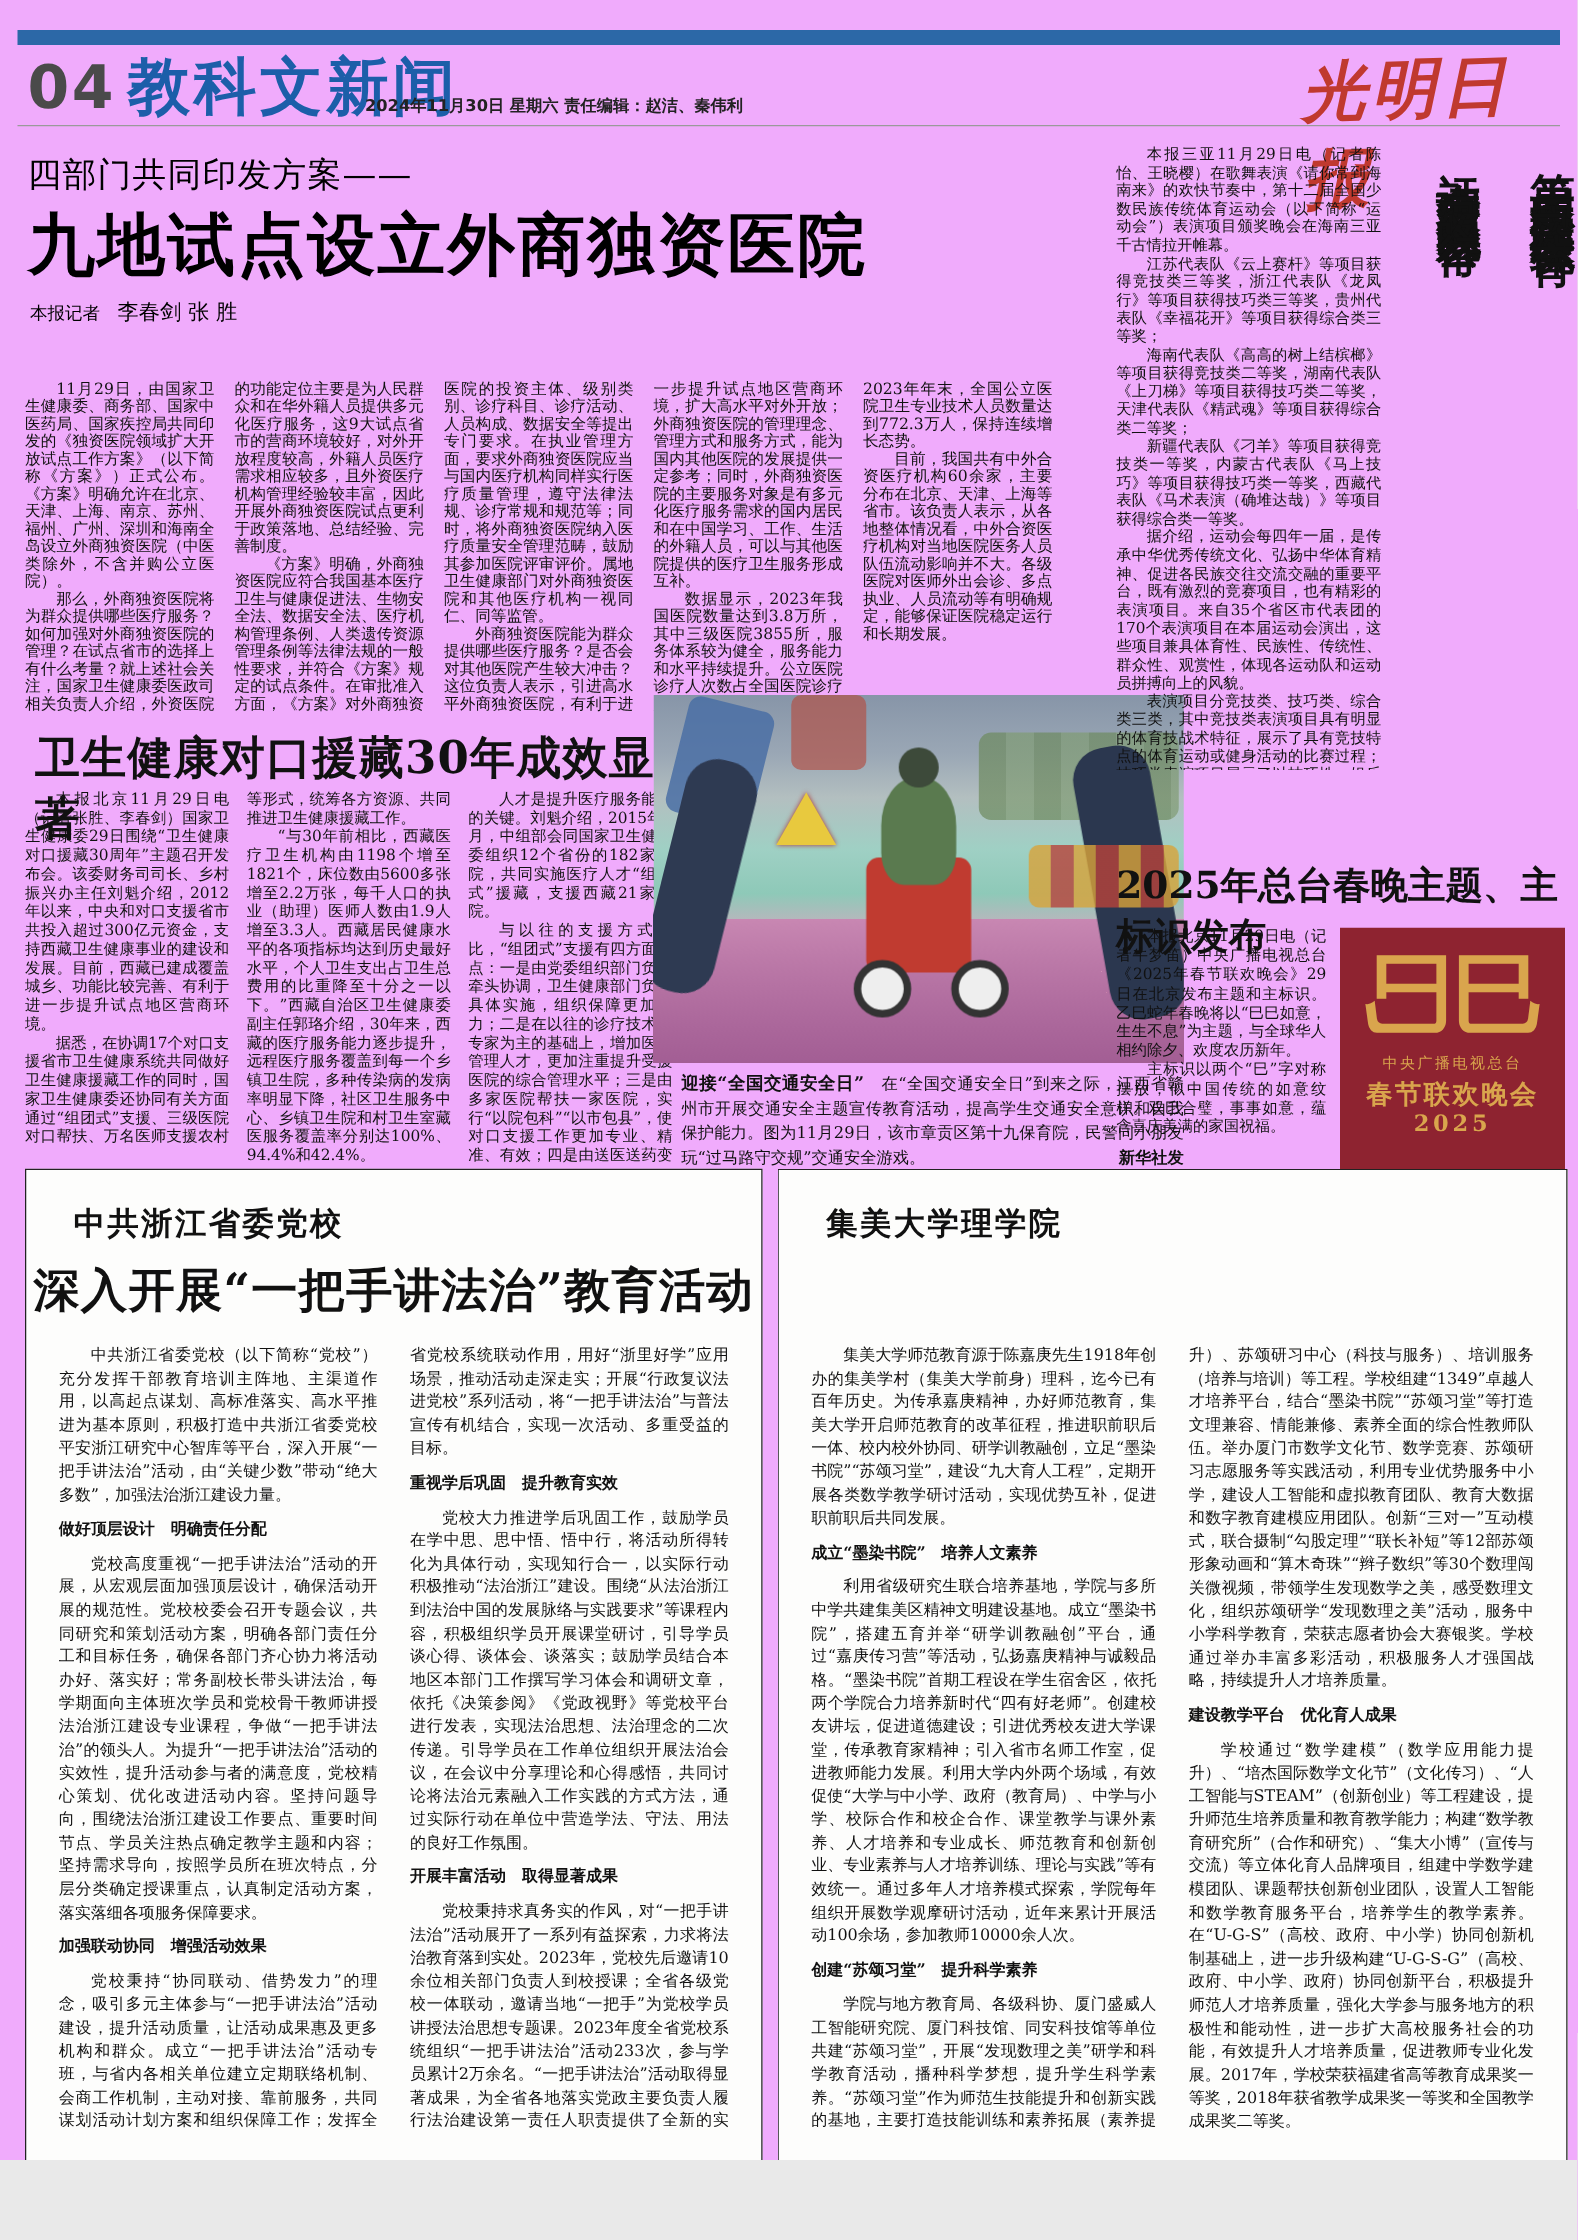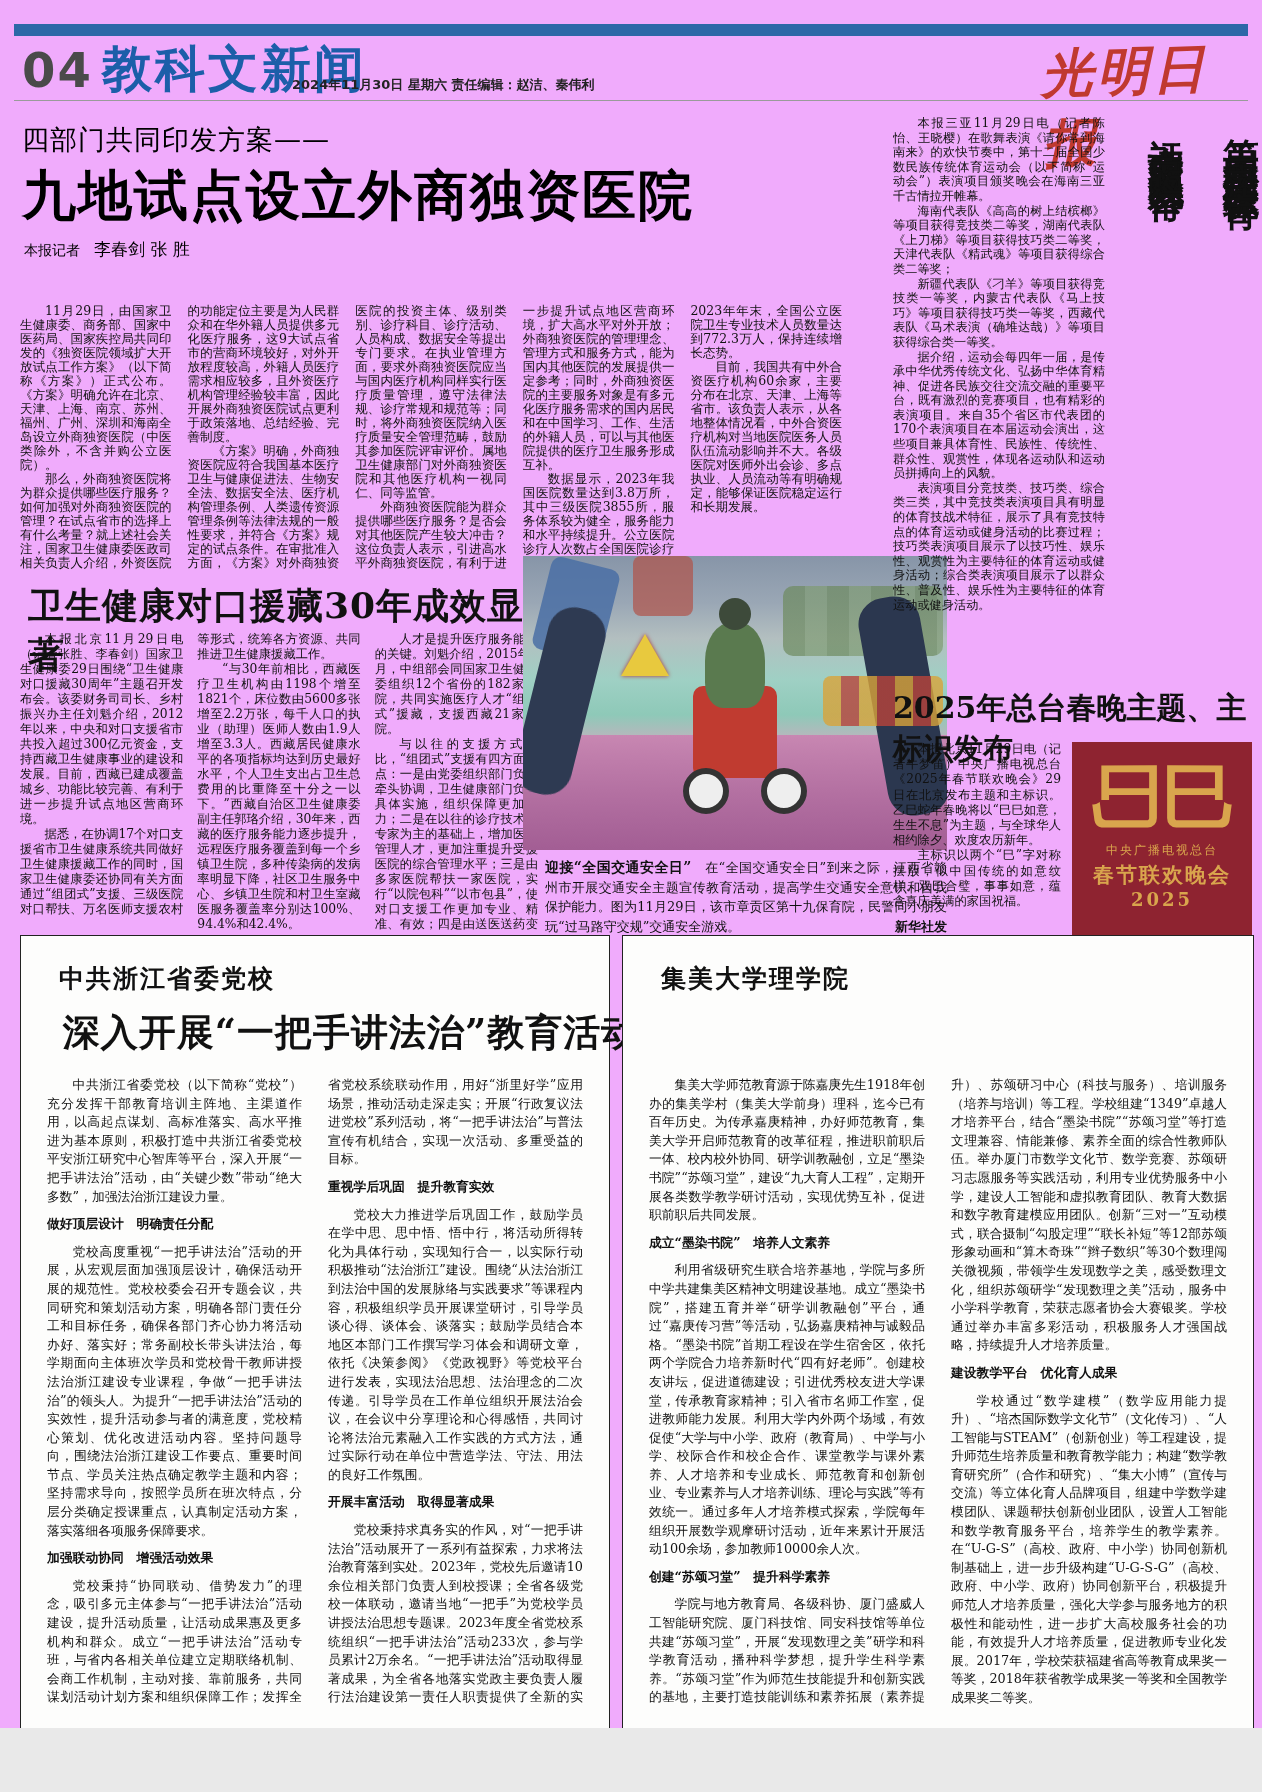--- a/index.html
+++ b/index.html
@@ -63,21 +63,21 @@
   .gala-logo .emblem .flip{display:inline-block;transform:scaleX(-1);}
   .gala-logo .org{font-size:12px;letter-spacing:2px;margin-top:6px;font-family:"DejaVu Sans",sans-serif;}
   .gala-logo .event{font-size:21px;font-weight:bold;letter-spacing:2px;margin-top:2px;}
   .gala-logo .year{font-size:18px;font-weight:bold;letter-spacing:3px;}
 
   
   .adbox{border:1px solid #222;background:#fdfdfc;}
   .box-left{left:20px;top:935px;width:588px;height:850px;}
   .box-right{left:622px;top:935px;width:630px;height:850px;}
   .adbox .kick{position:absolute;left:38px;top:26px;font-family:"DejaVu Sans",sans-serif;font-size:25px;font-weight:bold;letter-spacing:2px;}
-  .adbox .head{position:absolute;left:0;top:72px;width:100%;text-align:center;font-size:37px;font-weight:bold;letter-spacing:1px;margin-left:36px;}
+  .adbox .head{position:absolute;left:0;top:72px;width:100%;text-align:center;font-size:37px;font-weight:bold;letter-spacing:1px;}
   .adbox .body2{position:absolute;left:26px;top:140px;right:26px;height:648px;column-count:2;column-gap:26px;
                 font-size:12.8px;line-height:18.6px;text-align:justify;overflow:hidden;}
   .adbox .admark{position:absolute;right:40px;bottom:14px;font-size:13px;letter-spacing:6px;}
 
   
   .blk{margin:0;}
   .blk-p{text-indent:2em;}
   .blk-h{font-weight:bold;margin:9px 0;text-indent:0;}
 </style>
 </head>
@@ -130,20 +130,21 @@
     <div class="ph ph-wheel1"></div>
     <div class="ph ph-wheel2"></div>
   </div>
   <div class="abs caption">
     <p class="blk"><span class="cap-lead">迎接“全国交通安全日”</span>　<span>在“全国交通安全日”到来之际，江西省赣州市开展交通安全主题宣传教育活动，提高学生交通安全意识和自我保护能力。图为11月29日，该市章贡区第十九保育院，民警同小朋友玩“过马路守交规”交通安全游戏。</span></p>
     <div class="credit">新华社发</div>
   </div>
 
   <div class="abs games-body">
       <p class="blk blk-p">本报三亚11月29日电（记者陈怡、王晓樱）在歌舞表演《请你常到海南来》的欢快节奏中，第十二届全国少数民族传统体育运动会（以下简称“运动会”）表演项目颁奖晚会在海南三亚千古情拉开帷幕。</p>
+      <p class="blk blk-p">江苏代表队《云上赛杆》等项目获得竞技类三等奖，浙江代表队《龙凤行》等项目获得技巧类三等奖，贵州代表队《幸福花开》等项目获得综合类三等奖；</p>
       <p class="blk blk-p">海南代表队《高高的树上结槟榔》等项目获得竞技类二等奖，湖南代表队《上刀梯》等项目获得技巧类二等奖，天津代表队《精武魂》等项目获得综合类二等奖；</p>
       <p class="blk blk-p">新疆代表队《刁羊》等项目获得竞技类一等奖，内蒙古代表队《马上技巧》等项目获得技巧类一等奖，西藏代表队《马术表演（确堆达哉）》等项目获得综合类一等奖。</p>
       <p class="blk blk-p">据介绍，运动会每四年一届，是传承中华优秀传统文化、弘扬中华体育精神、促进各民族交往交流交融的重要平台，既有激烈的竞赛项目，也有精彩的表演项目。来自35个省区市代表团的170个表演项目在本届运动会演出，这些项目兼具体育性、民族性、传统性、群众性、观赏性，体现各运动队和运动员拼搏向上的风貌。</p>
       <p class="blk blk-p">表演项目分竞技类、技巧类、综合类三类，其中竞技类表演项目具有明显的体育技战术特征，展示了具有竞技特点的体育运动或健身活动的比赛过程；技巧类表演项目展示了以技巧性、娱乐性、观赏性为主要特征的体育运动或健身活动；综合类表演项目展示了以群众性、普及性、娱乐性为主要特征的体育运动或健身活动。</p>
     </div>
   <div class="abs games-title">
     <span>第十二届全国少数民族传统体育</span>
     <span>运动会表演项目颁奖晚会举行</span>
   </div>
 

